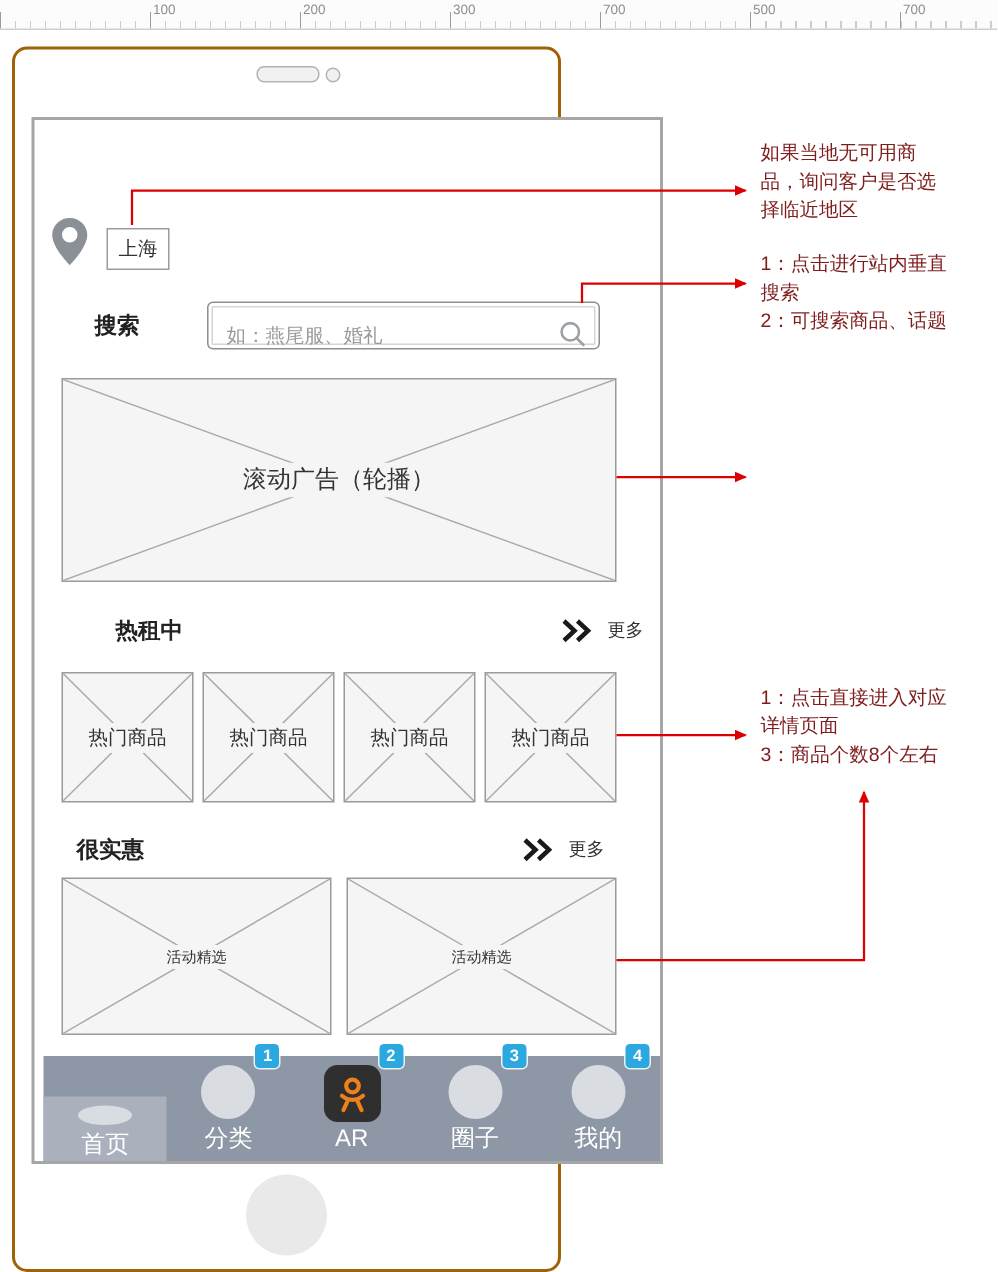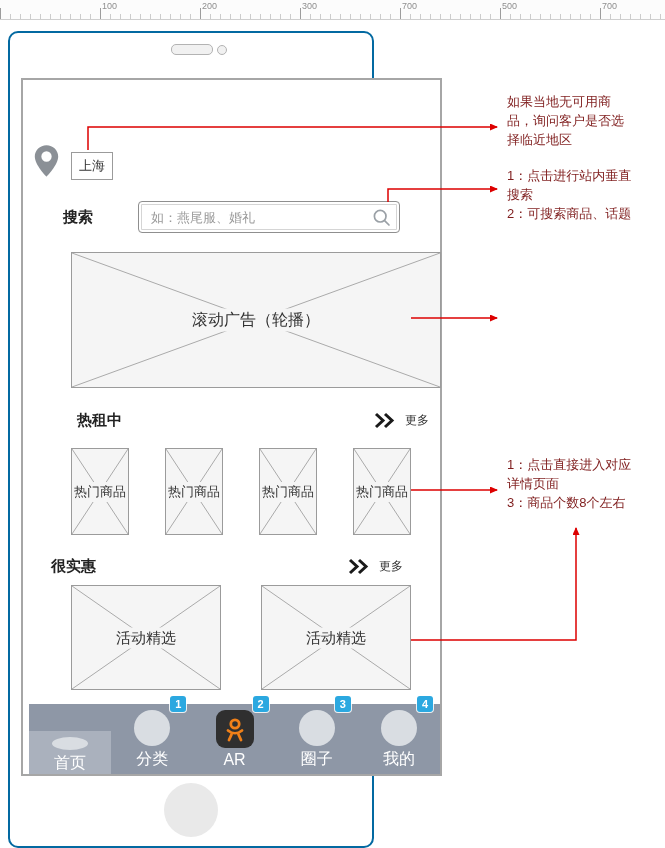--- a/index.html
+++ b/index.html
@@ -11,55 +11,55 @@
     border-bottom:1px solid #cfcfcf;
     background-image:
       repeating-linear-gradient(to right,#9c9c9c 0 1px,transparent 1px 100px),
       repeating-linear-gradient(to right,#cccccc 0 1px,transparent 1px 10px);
     background-size:100% 11px,100% 5px;
     background-position:left bottom,left bottom;
     background-repeat:no-repeat,no-repeat;}
   .rm{position:absolute;top:1px;font-size:9px;color:#8f8f8f;transform:translateX(2px);}
 
   
-  .phone{position:absolute;left:8px;top:31px;width:366px;height:817px;border:2px solid #0369a1;
+  .phone{position:absolute;left:8px;top:31px;width:366px;height:817px;border:2px solid #a16207;
          border-radius:10px;background:#fff;box-sizing:border-box;}
   .speaker{position:absolute;left:50%;margin-left:-20px;top:11px;width:40px;height:9px;
            border:1px solid #b3b3b3;border-radius:5px;background:#f1f1f1;}
   .cam{position:absolute;left:50%;margin-left:26px;top:12px;width:8px;height:8px;
        border:1px solid #b3b3b3;border-radius:50%;background:#f1f1f1;}
   .sidebtn{position:absolute;right:-6px;width:6px;height:26px;border:1px solid #a6a6a6;
            border-left:none;border-radius:0 3px 3px 0;background:#fff;}
   .b1{top:218px;}.b2{top:252px;}
   .home-btn{position:absolute;left:50%;margin-left:-27px;bottom:9px;width:54px;height:54px;
             border-radius:50%;background:#e9e9e9;}
   .screen{position:absolute;left:11px;top:45px;width:421px;height:698px;border:2px solid #a6a6a6;
           background:#fff;box-sizing:border-box;}
 
   
   .pin{position:absolute;left:10px;top:64px;line-height:0;}
   .city{position:absolute;left:48px;top:72px;width:40px;height:26px;border:1px solid #9b9b9b;
         font-size:13px;color:#333;display:flex;align-items:center;justify-content:center;background:#fff;cursor:pointer;}
   .search-label{position:absolute;left:40px;top:128px;font-weight:bold;font-size:15px;color:#222;}
   .search-box{position:absolute;left:115px;top:121px;width:262px;height:32px;border:1px solid #8f8f8f;
         border-radius:4px;background:#fff;box-shadow:inset 0 0 0 2px #fff,inset 0 0 0 3px #d5d5d5;
-        display:flex;align-items:center;box-sizing:border-box;padding:0 8px 0 10px;}
+        display:flex;align-items:flex-end;box-sizing:border-box;padding:0 8px 0 10px;}
   .search-input{flex:1;min-width:0;border:none;outline:none;background:transparent;
         font-size:13px;color:#444;font-family:inherit;}
   .search-input::placeholder{color:#9a9a9a;}
   .mag{flex:none;display:flex;cursor:pointer;}
 
   .ph{position:relative;background:var(--wire-fill,#f5f5f5);border:1px solid var(--wire-border,#9b9b9b);
-      box-sizing:border-box;cursor:pointer;margin-left:30px;}
+      box-sizing:border-box;cursor:pointer;}
   .diag{position:absolute;left:0;top:0;width:100%;height:100%;}
   .diag line{stroke:#aaaaaa;stroke-width:1;}
   .ph-label{position:absolute;left:50%;top:50%;transform:translate(-50%,-50%);
       background:var(--wire-fill,#f5f5f5);padding:1px 7px;font-size:16px;color:#333;white-space:nowrap;}
   .ph-label.sm{font-size:13px;padding:1px 2px;}
-  .ph-label.md{font-size:15px;}
+  .ph-label.md{font-size:10px;}
   .banner{position:absolute;left:18px;top:172px;width:370px;height:136px;}
 
   .sec-head{position:absolute;left:28px;width:352px;display:flex;align-items:center;
             justify-content:space-between;height:22px;}
   .s1{top:329px;margin-left:26px;}.s2{top:475px;}
   .sec-title{font-weight:bold;font-size:15px;color:#222;}
   .more{display:flex;align-items:center;gap:10px;cursor:pointer;}
   .more-label{font-size:12px;color:#333;}
 
   .row{position:absolute;left:18px;width:370px;display:flex;}

